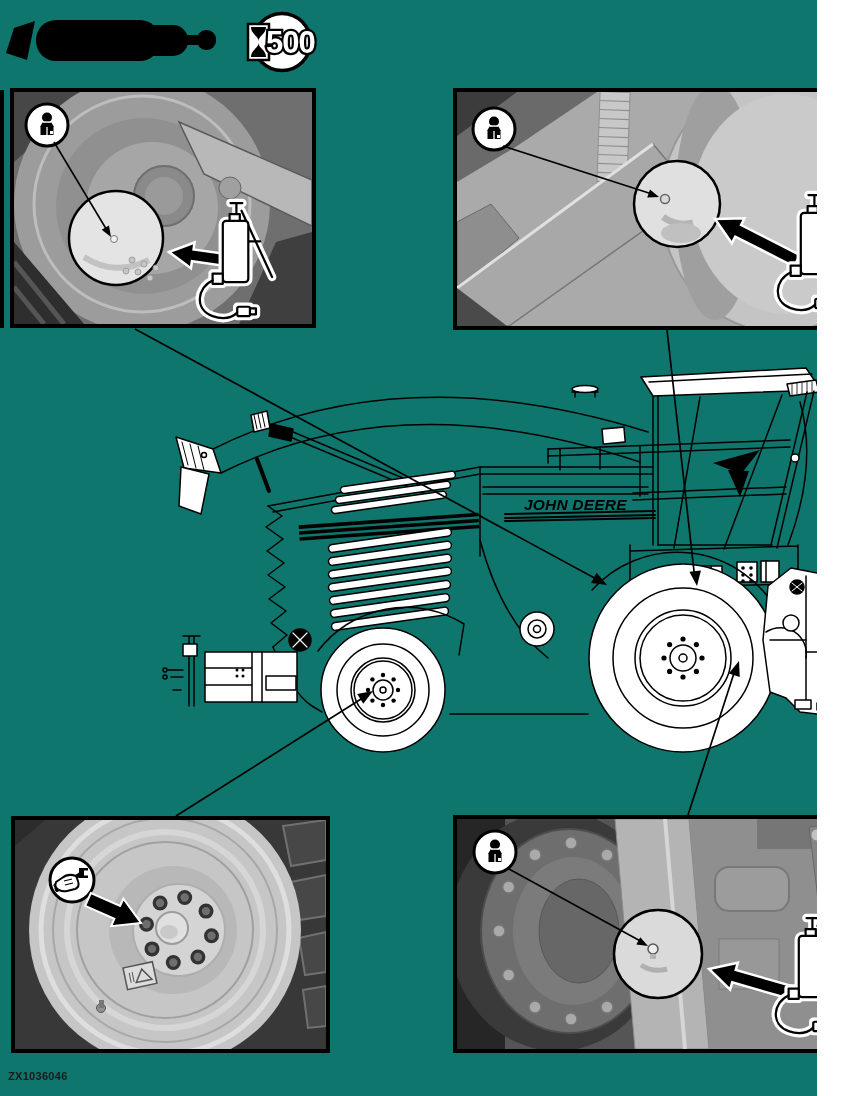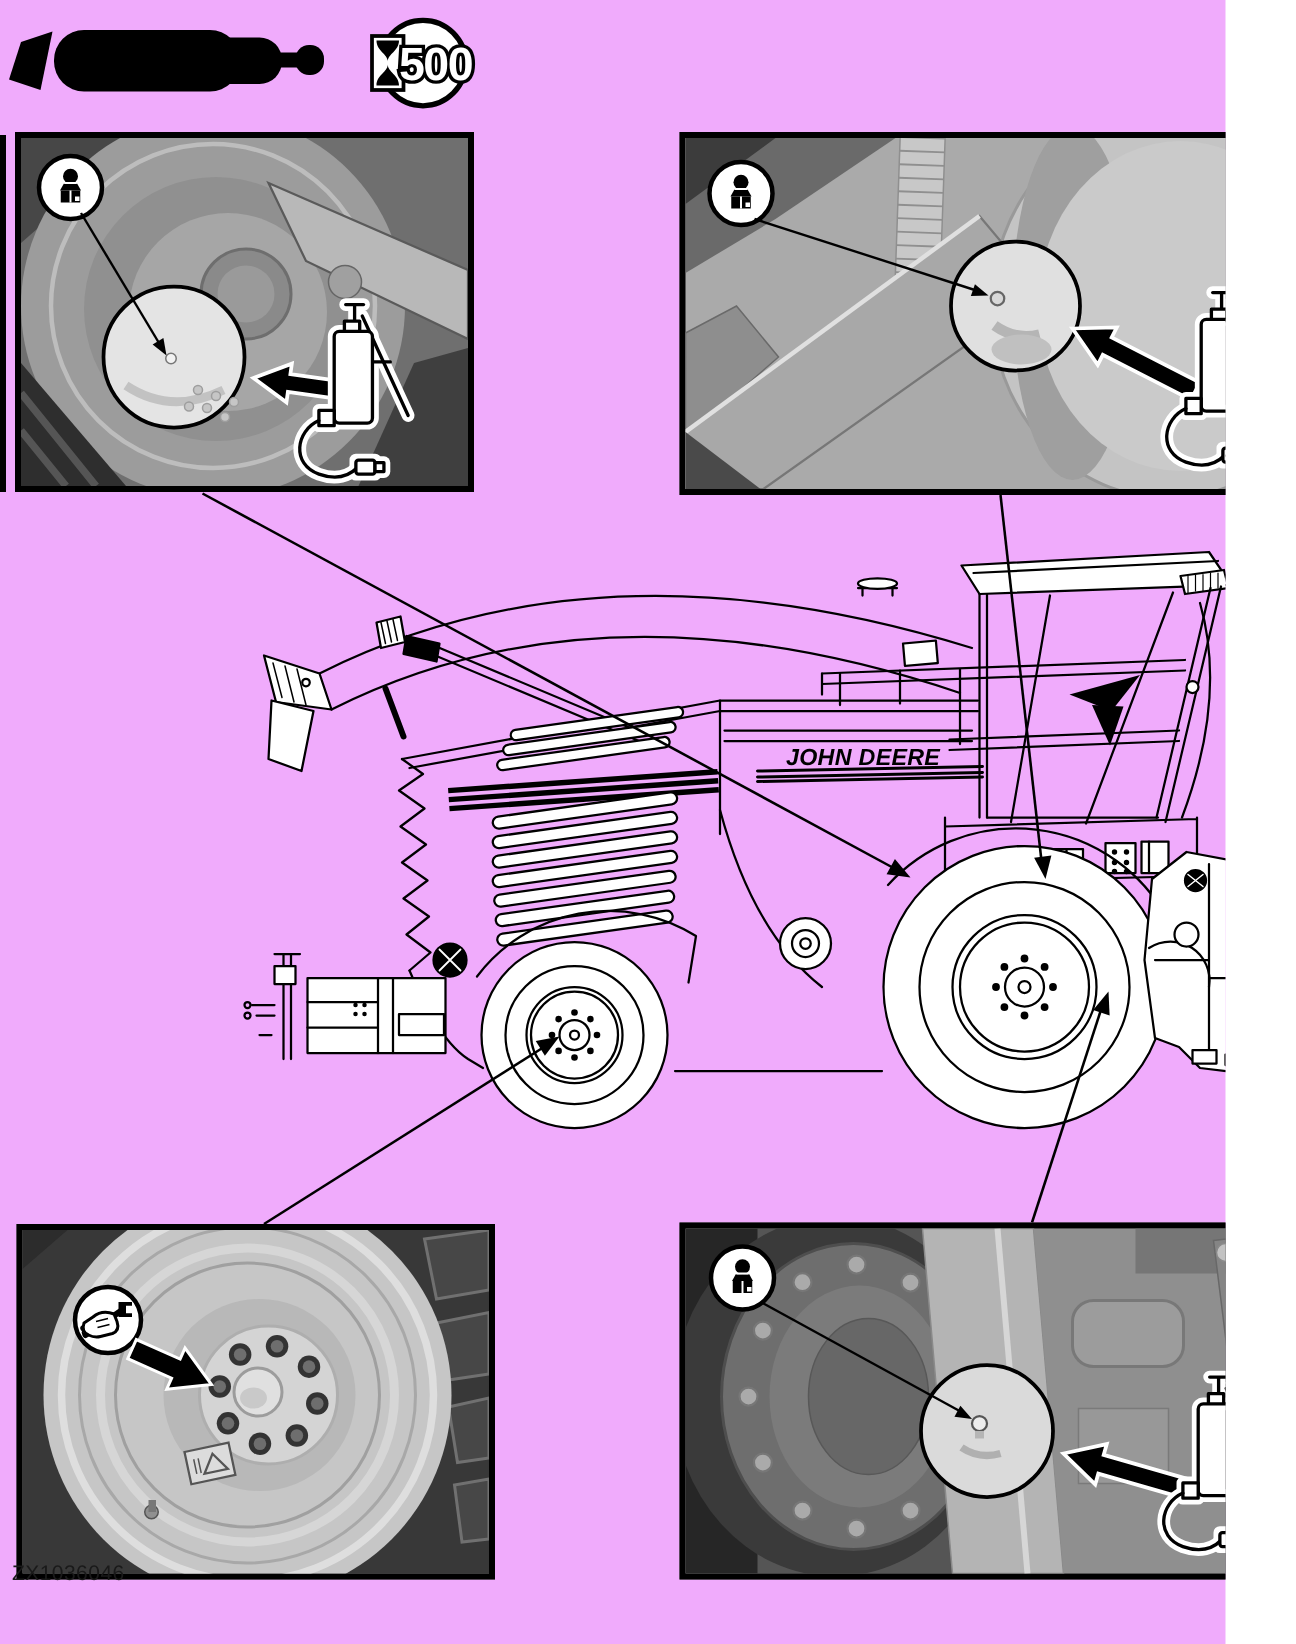--- a/index.html
+++ b/index.html
@@ -1,25 +1,25 @@
 <!DOCTYPE html>
 <html><head>
 <meta charset="utf-8">
 <style>
   html,body{margin:0;padding:0;background:#fff;}
-  .page{position:relative;width:817px;height:1096px;background:#f0abfc;overflow:hidden;
+  .page{position:relative;width:817px;height:1096px;background:#0f766e;overflow:hidden;
         font-family:"Liberation Sans",sans-serif;}
   .page svg{display:block;}
   .edge-strip{position:absolute;left:0;top:90px;width:4px;height:238px;background:#000;}
   .panel{position:absolute;box-sizing:border-box;border:4px solid #000;background:#777;}
   .panel-tl{left:10px;top:88px;width:306px;height:240px;}
   .panel-tr{left:453px;top:88px;width:409px;height:242px;}
   .panel-bl{left:11px;top:816px;width:319px;height:237px;}
   .panel-br{left:453px;top:815px;width:409px;height:238px;}
-  .figid{position:absolute;left:8px;top:1040px;font-size:14px;font-weight:normal;
+  .figid{position:absolute;left:8px;top:1070px;font-size:11px;font-weight:bold;
          color:#1a1a1a;letter-spacing:.3px;}
   .art{position:absolute;left:0;top:0;}
   .hdr-gun{position:absolute;left:6px;top:12px;}
   .hdr-interval{position:absolute;left:246px;top:10px;}
 </style>
 </head>
 <body>
 
 <div class="page">
 

